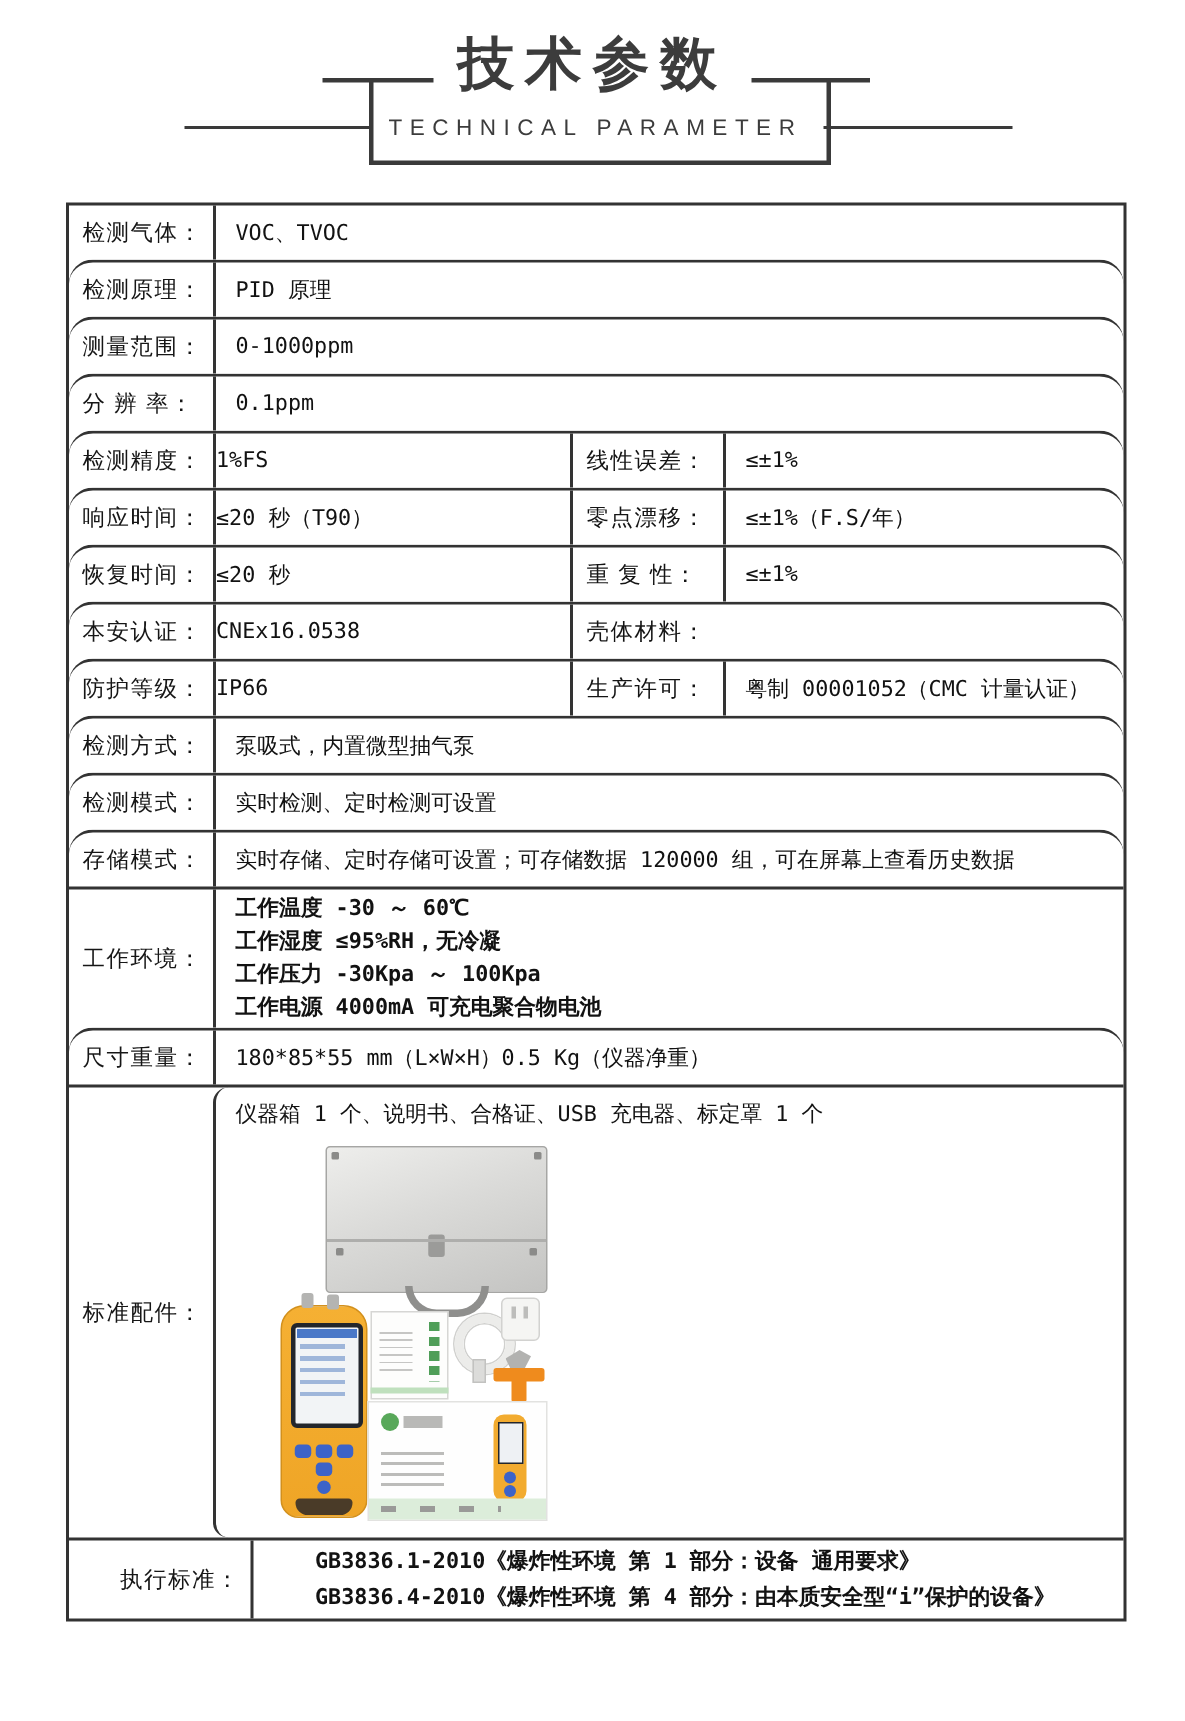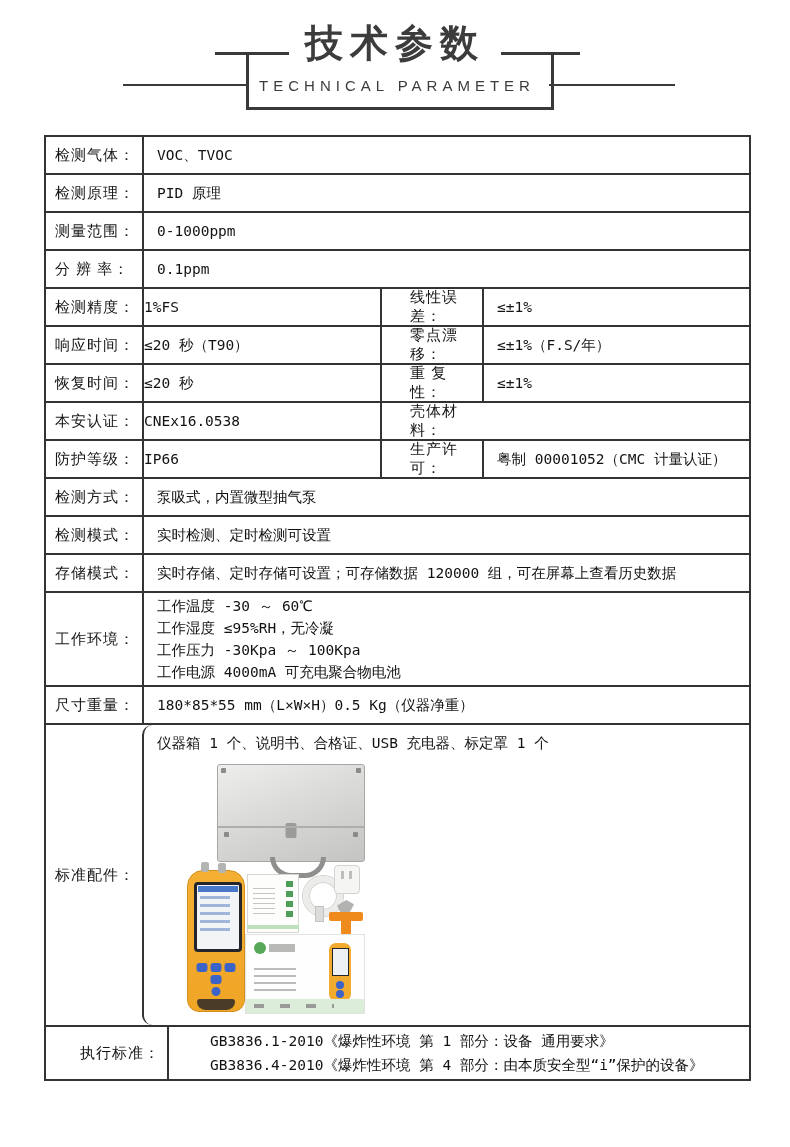--- a/index.html
+++ b/index.html
@@ -16,33 +16,33 @@
   .hdr-sub{position:absolute;left:246px;top:77px;width:302px;text-align:center;font-size:15px;
            letter-spacing:5px;color:#3c3c3c;z-index:2;}
   .hdr-sideline{position:absolute;top:84px;height:2px;background:#3a3a3a;}
   .hdr-sideline.l{left:123px;width:123px;}
   .hdr-sideline.r{left:549px;width:126px;}
 
   
   .spec-table{position:absolute;left:44px;top:135px;width:703px;border:2px solid #333;background:#fff;}
   .trow{display:flex;border-top:2px solid #333;align-items:stretch;}
   .trow.first{border-top:none;}
-  .trow.single,.trow.double{height:36px;}
+  .trow.single,.trow.double{height:36px;border-radius:16px;}
   .trow.env{height:92px;}
   .trow.exec{height:52px;padding-left:25px;}
   .trow.acc{height:300px;}
   .cell{box-sizing:border-box;display:flex;align-items:center;overflow:hidden;}
   .lbl{flex:0 0 96px;padding-left:9px;font-size:15px;letter-spacing:1px;color:#161616;}
   .c-v,.c-v1,.c-l2,.c-v2{border-left:2px solid #333;}
   .c-v{flex:1;padding-left:13px;}
   .c-v1{flex:0 0 238px;}
-  .c-l2{flex:0 0 102px;padding-left:28px;font-size:15px;letter-spacing:1px;}
+  .c-l2{flex:0 0 102px;padding-left:9px;font-size:15px;letter-spacing:1px;}
   .c-v2{flex:1;padding-left:13px;}
   .val{font-family:"DejaVu Sans Mono","Liberation Mono",monospace;font-size:14.5px;color:#121212;text-align:center;}
-  .col{flex-direction:column;align-items:flex-start;justify-content:center;}
+  .col{flex-direction:column;align-items:flex-start;justify-content:center;font-weight:bold;}
   .line{line-height:22px;}
   .trow.exec .line{line-height:24px;margin-left:28px;}
   .trow.acc .c-v{flex-direction:column;align-items:flex-start;justify-content:flex-start;padding-top:7px;border-radius:10px;}
 
   
   .pp{position:relative;width:230px;height:250px;margin:8px 0 0 26px;}
   .pp-case{position:absolute;left:34px;top:2px;width:146px;height:96px;border-radius:3px;
            background:linear-gradient(160deg,#eeeeec 0%,#dadad8 45%,#c4c4c2 100%);border:1px solid #a6a6a4;}
   .pp-case::after{content:"";position:absolute;left:0;right:0;top:64%;border-top:2px solid #aeaeac;}
   .pp-dot{position:absolute;width:5px;height:5px;background:#8b8b89;border-radius:1px;}

